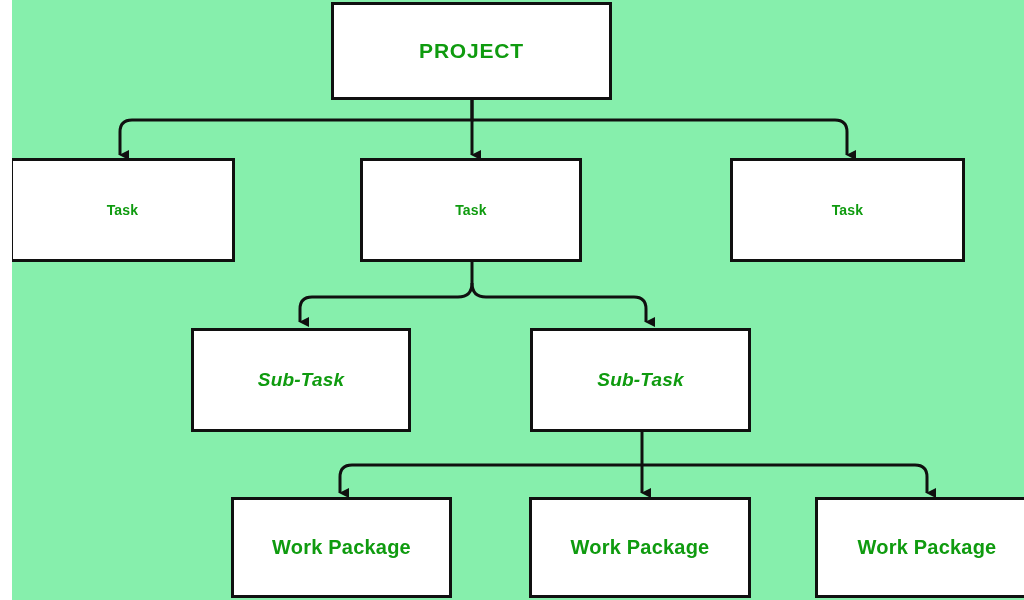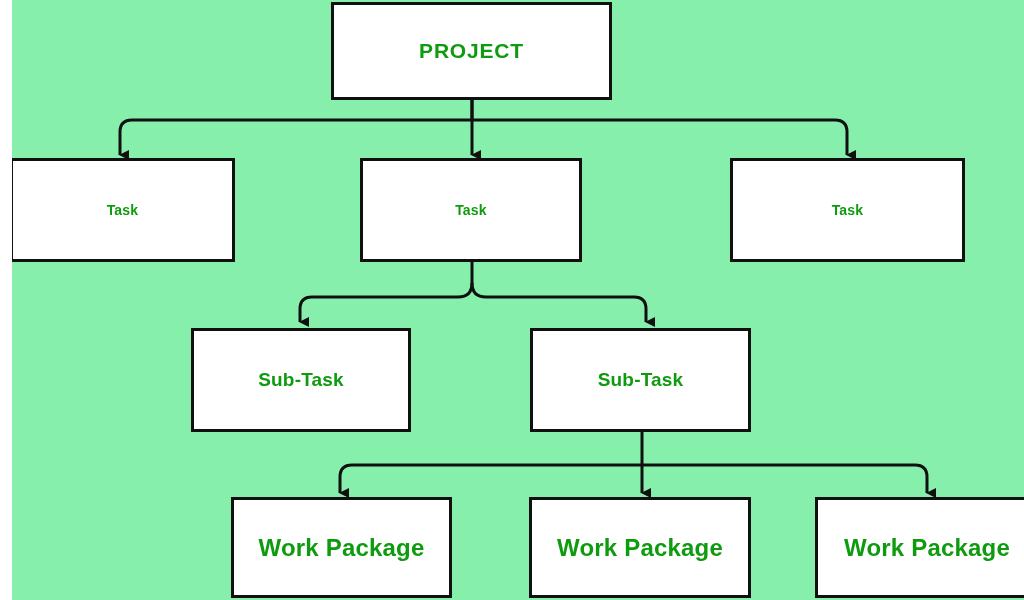--- a/index.html
+++ b/index.html
@@ -36,22 +36,22 @@
   }
   .node-label {
     color: #0f9b0f;
     font-family: "Liberation Sans", sans-serif;
     font-weight: bold;
     white-space: nowrap;
     letter-spacing: 0.2px;
   }
   .lvl-project .node-label { font-size: 21px; letter-spacing: 0.8px; }
   .lvl-task .node-label    { font-size: 14px; }
-  .lvl-subtask .node-label { font-size: 19px; }
-  .lvl-wp .node-label      { font-size: 24px; }
+  .lvl-subtask .node-label { font-size: 19px; font-style: italic; }
+  .lvl-wp .node-label      { font-size: 20px; }
 </style>
 </head>
 <body>
 
 <div id="canvas">
 
   <svg id="wbs-svg" viewBox="0 0 1024 600" xmlns="http://www.w3.org/2000/svg">
     <defs>
       <marker id="arrow" viewBox="0 0 12 12" refX="6" refY="10" markerWidth="12" markerHeight="12" orient="auto-start-reverse" markerUnits="userSpaceOnUse">
         <path d="M 1 1 L 11 1 L 6 11 Z" fill="#101010"></path>

